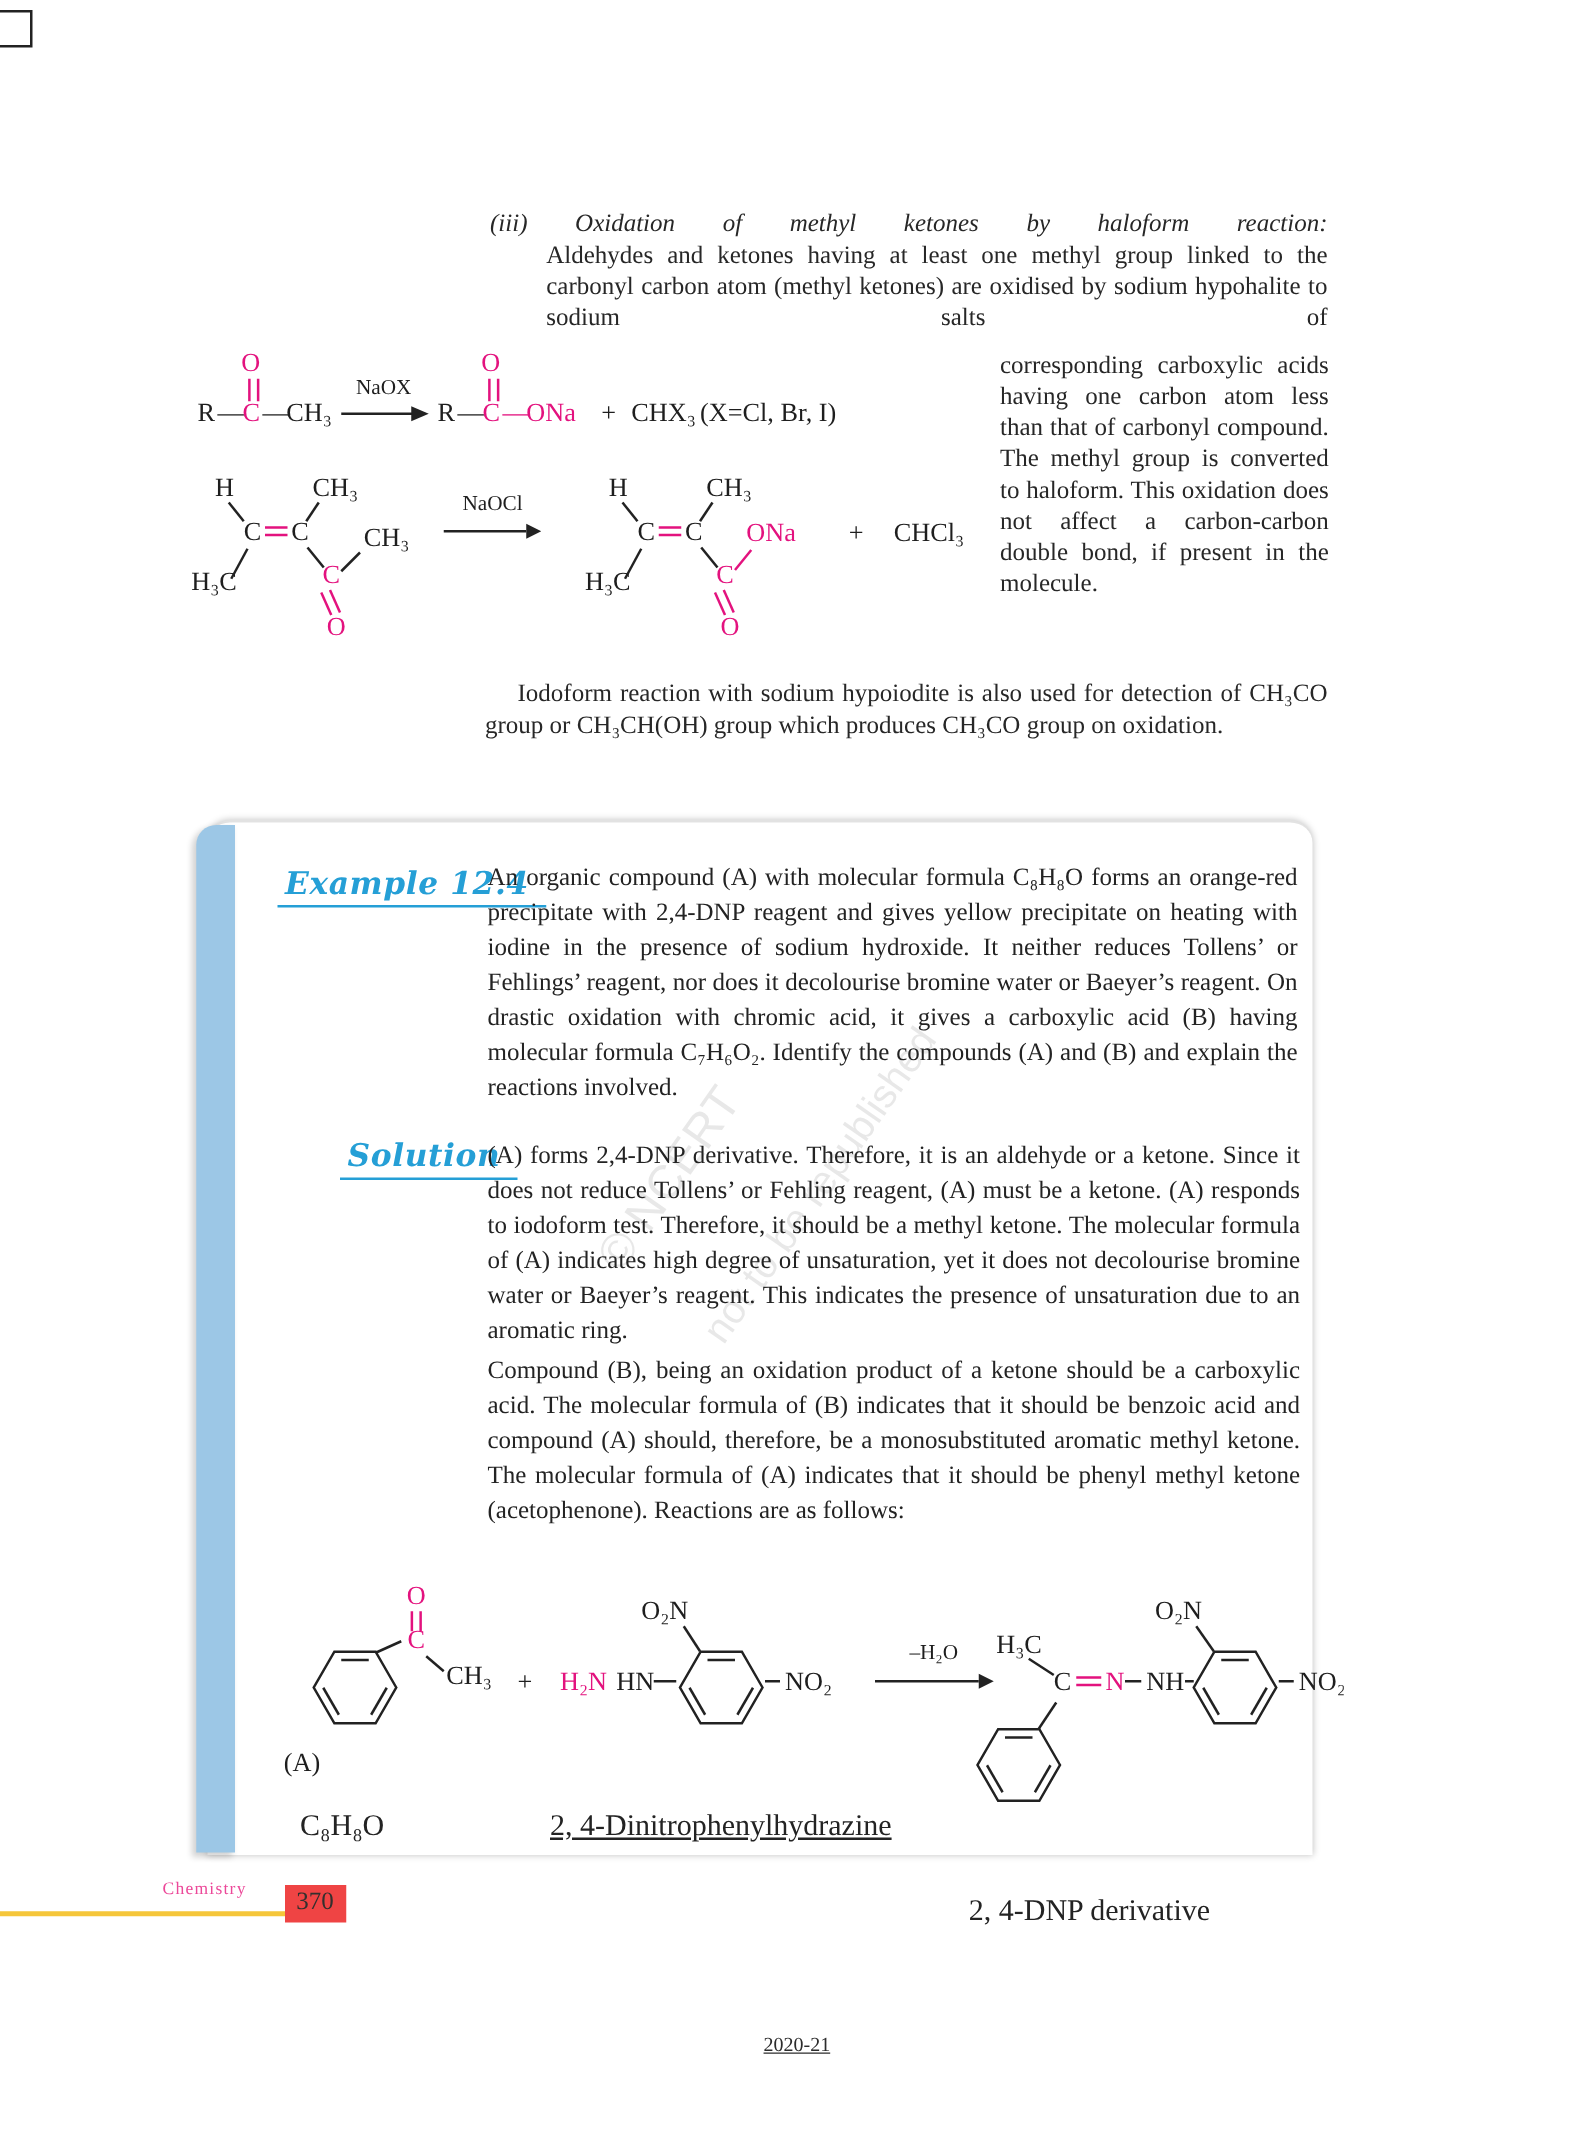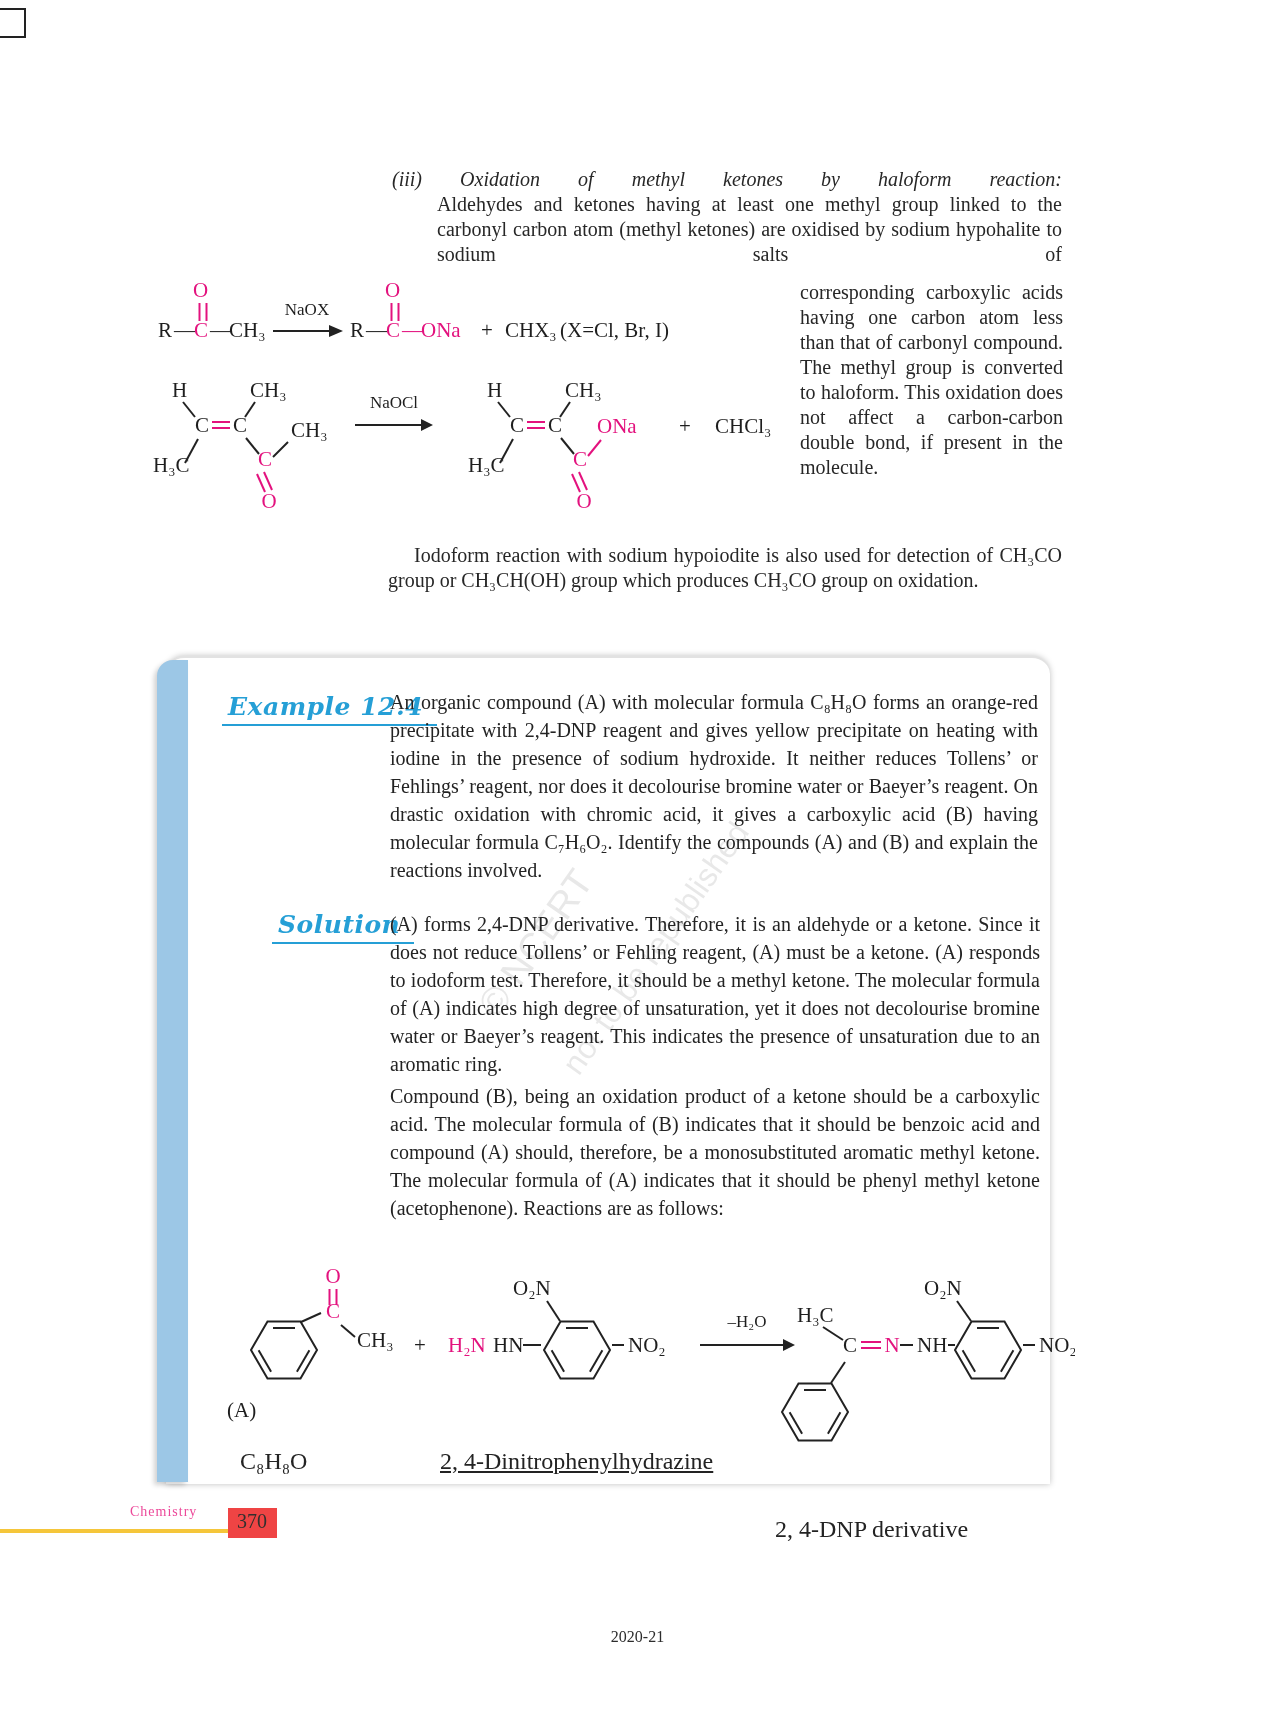--- a/index.html
+++ b/index.html
@@ -197,15 +197,15 @@
     <text x="32" y="162">(A)</text>
   </svg>
 
   <div class="abs caption" style="left:240px;top:1448px;">C₈H₈O</div>
   <div class="abs caption" style="left:440px;top:1448px;text-decoration:underline;">2, 4-Dinitrophenylhydrazine</div>
   <div class="abs caption" style="left:775px;top:1516px;">2, 4-DNP derivative</div>
 
   <div class="abs rule" style="left:0;top:1529px;width:272px;height:4px;"></div>
   <div class="abs footer-sub" style="left:130px;top:1504px;">Chemistry</div>
   <div class="abs badge" style="left:228px;top:1508px;">370</div>
-  <div class="abs year" style="left:0;top:1628px;">2020-21</div>
+  <div class="abs year" style="left:0;top:1628px;text-decoration:underline;">2020-21</div>
 
 </div>
 
 </body></html>

